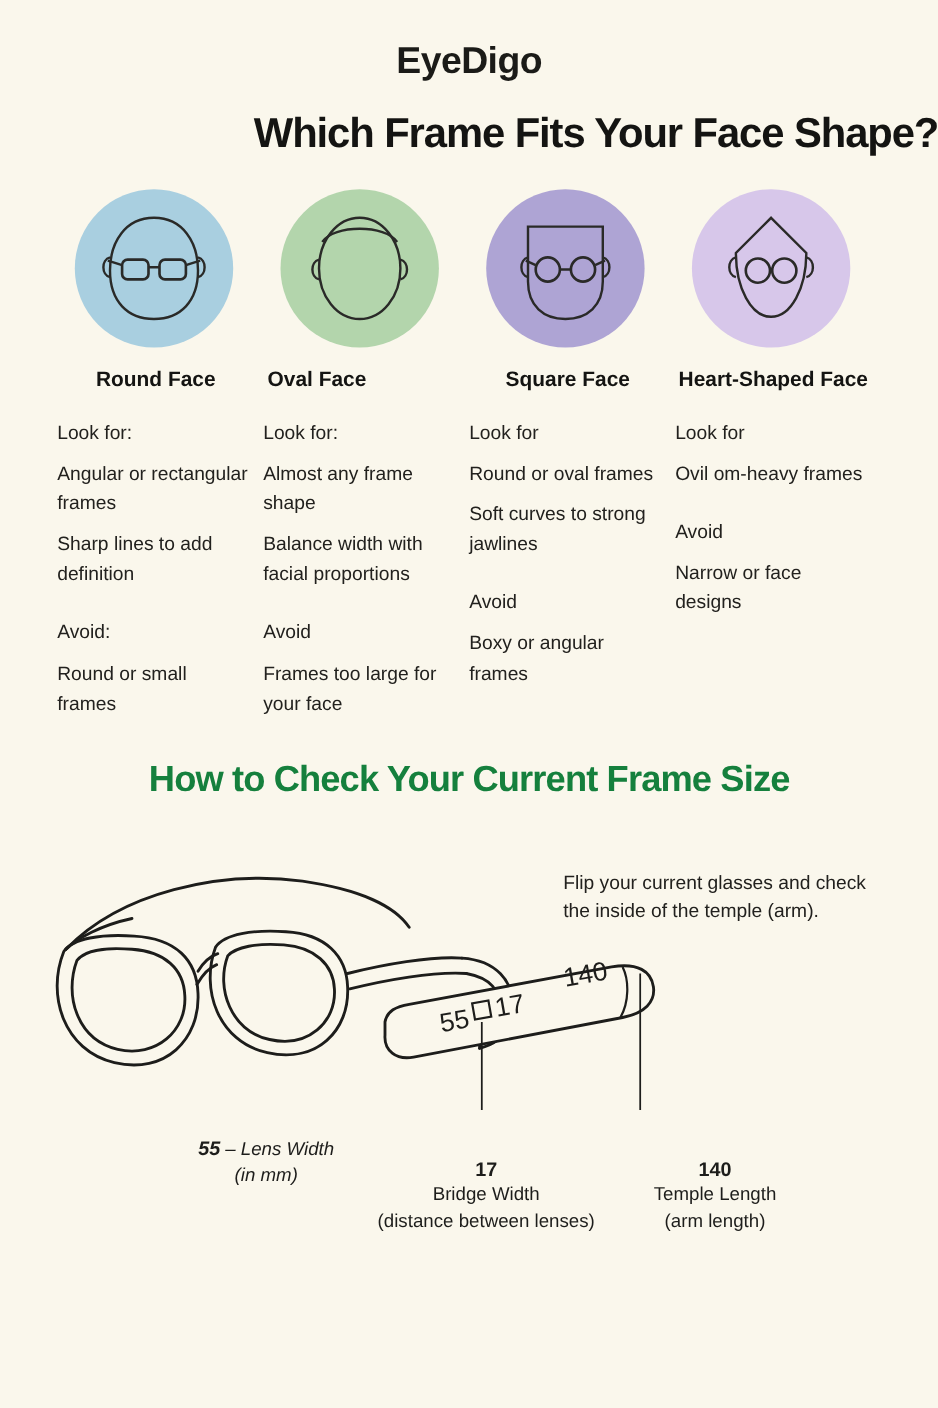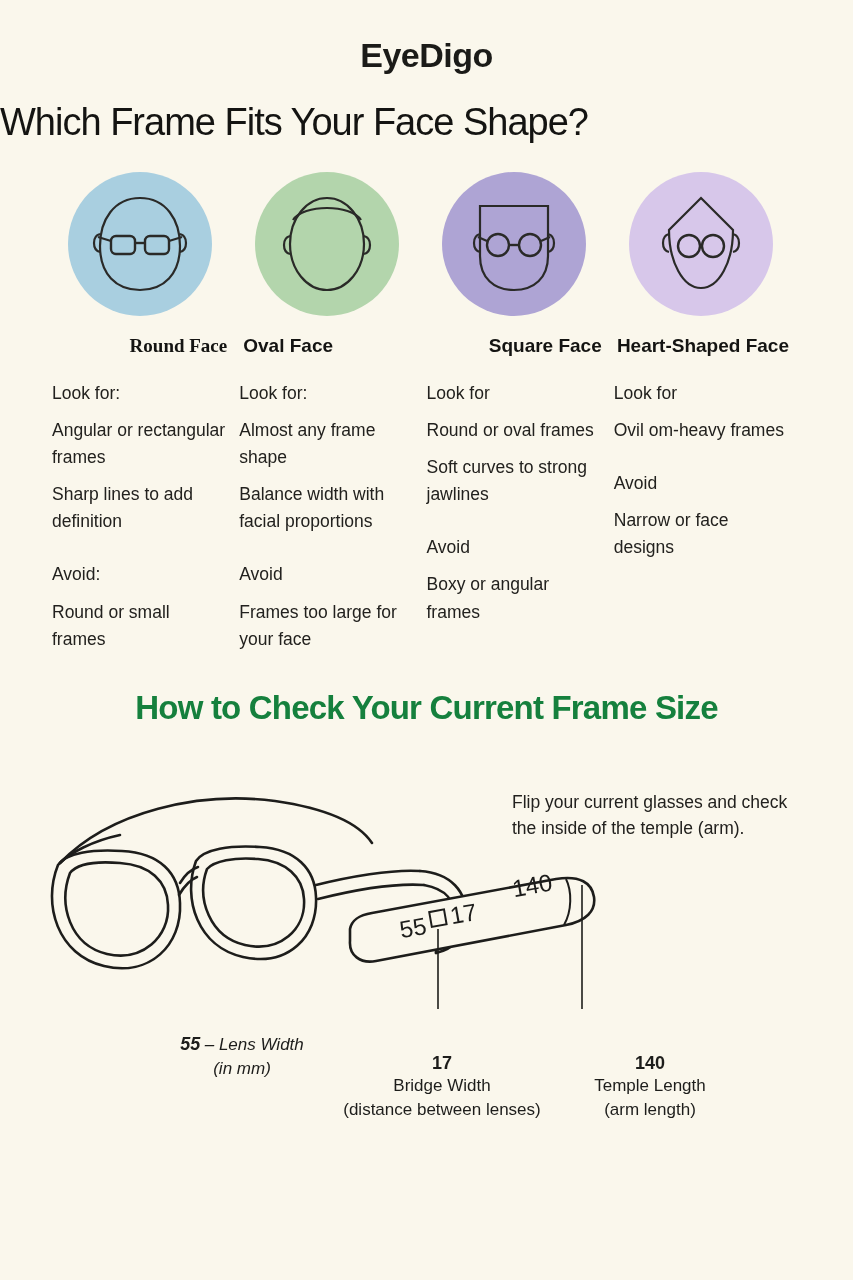--- a/index.html
+++ b/index.html
@@ -17,23 +17,23 @@
   .brand {
     text-align: center;
     font-size: 34px;
     font-weight: 700;
     letter-spacing: -0.5px;
     padding-top: 36px;
     color: #1b1b18;
   }
 
   .headline {
-    text-align: left;
+    text-align: right;
     font-size: 38px;
-    font-weight: 400;
+    font-weight: 700;
     letter-spacing: -1px;
     margin-top: 26px;
     color: #141412;
   }
 
   .cards {
     display: flex;
     margin-top: 28px;
     padding: 0 52px;
     gap: 0;
@@ -56,23 +56,23 @@
   }
   .face-title {
     font-size: 19px;
     font-weight: 700;
     margin-top: 18px;
     text-align: center;
     line-height: 1.25;
     color: #141412;
   }
   .card.heart .face-title { text-align: right; padding-left: 2px; }
-  .card:nth-child(1) .face-title { text-align: right; padding-left: 4px; font-family: Liberation Serif, serif;}
+  .card:nth-child(1) .face-title { text-align: center; padding-left: 4px;}
   .card:nth-child(2) .face-title { text-align: left; padding-left: 4px;}
-  .card:nth-child(3) .face-title { text-align: right; padding-left: 4px;}
+  .card:nth-child(3) .face-title { text-align: center; padding-left: 4px;}
 
   .body-block { margin-top: 22px; }
   .lbl {
     font-size: 17.5px;
     line-height: 1.55;
     color: #22211e;
   }
   .bullet {
     font-size: 17.5px;
     line-height: 1.55;

